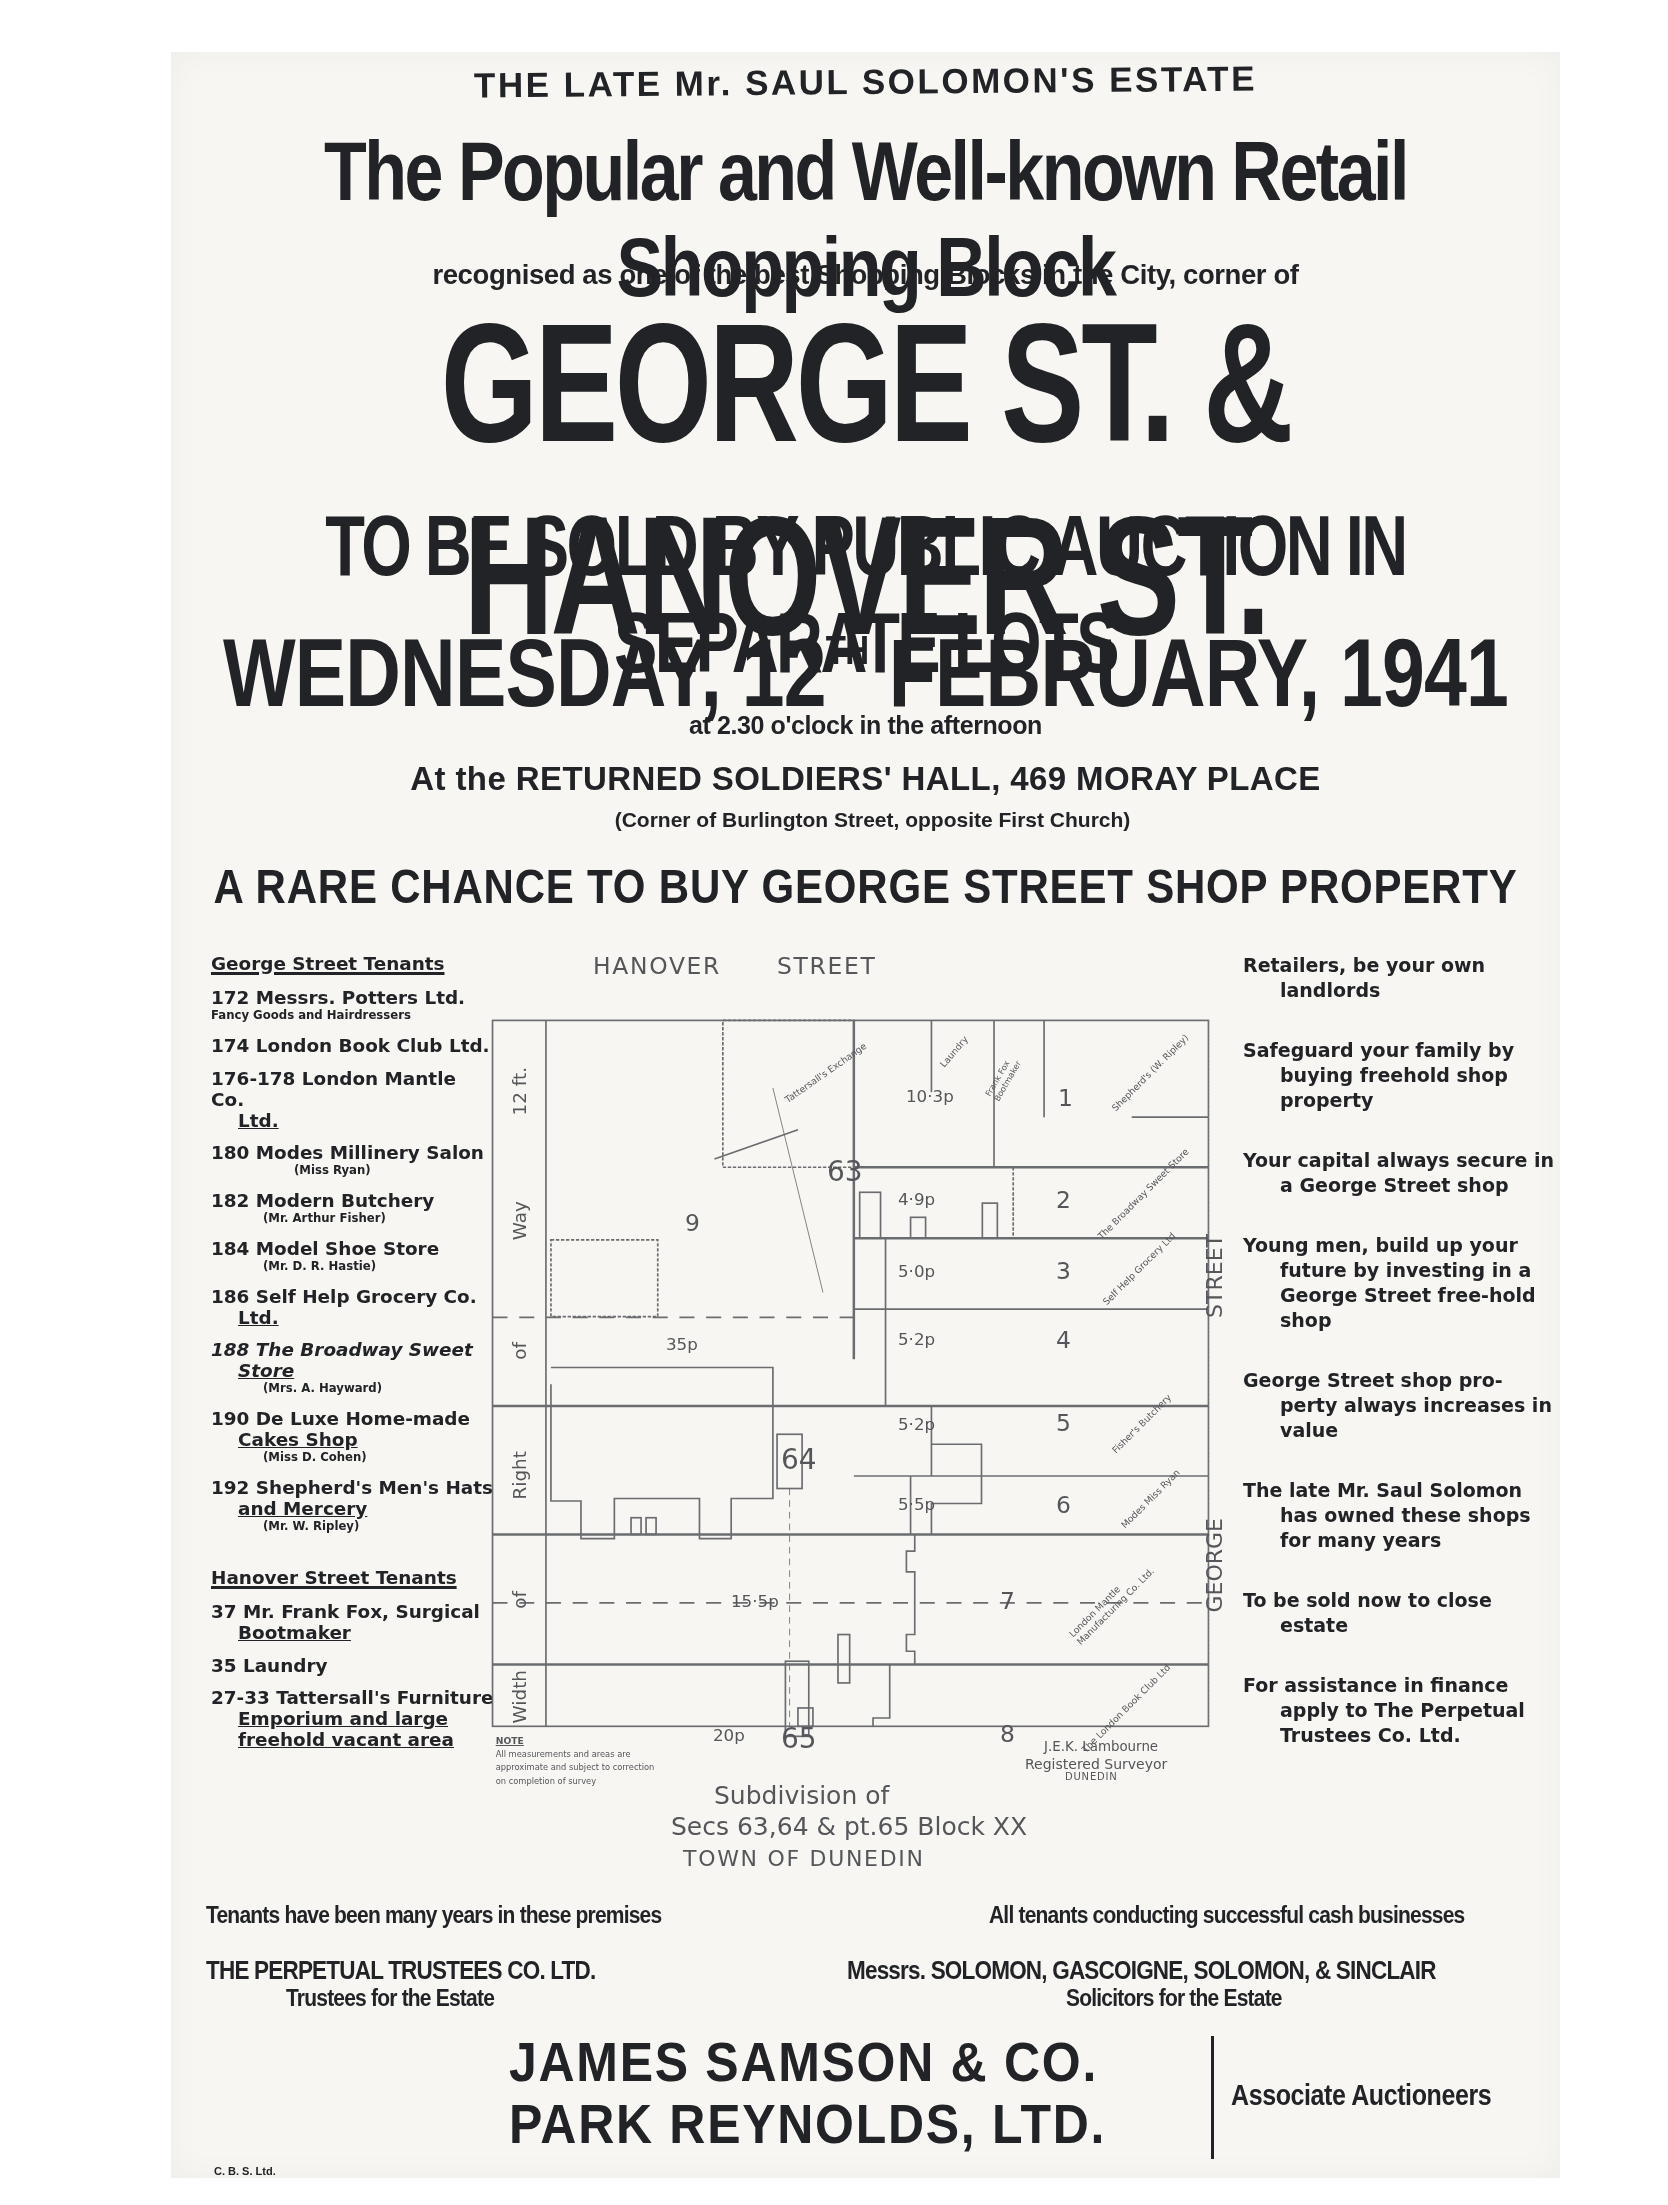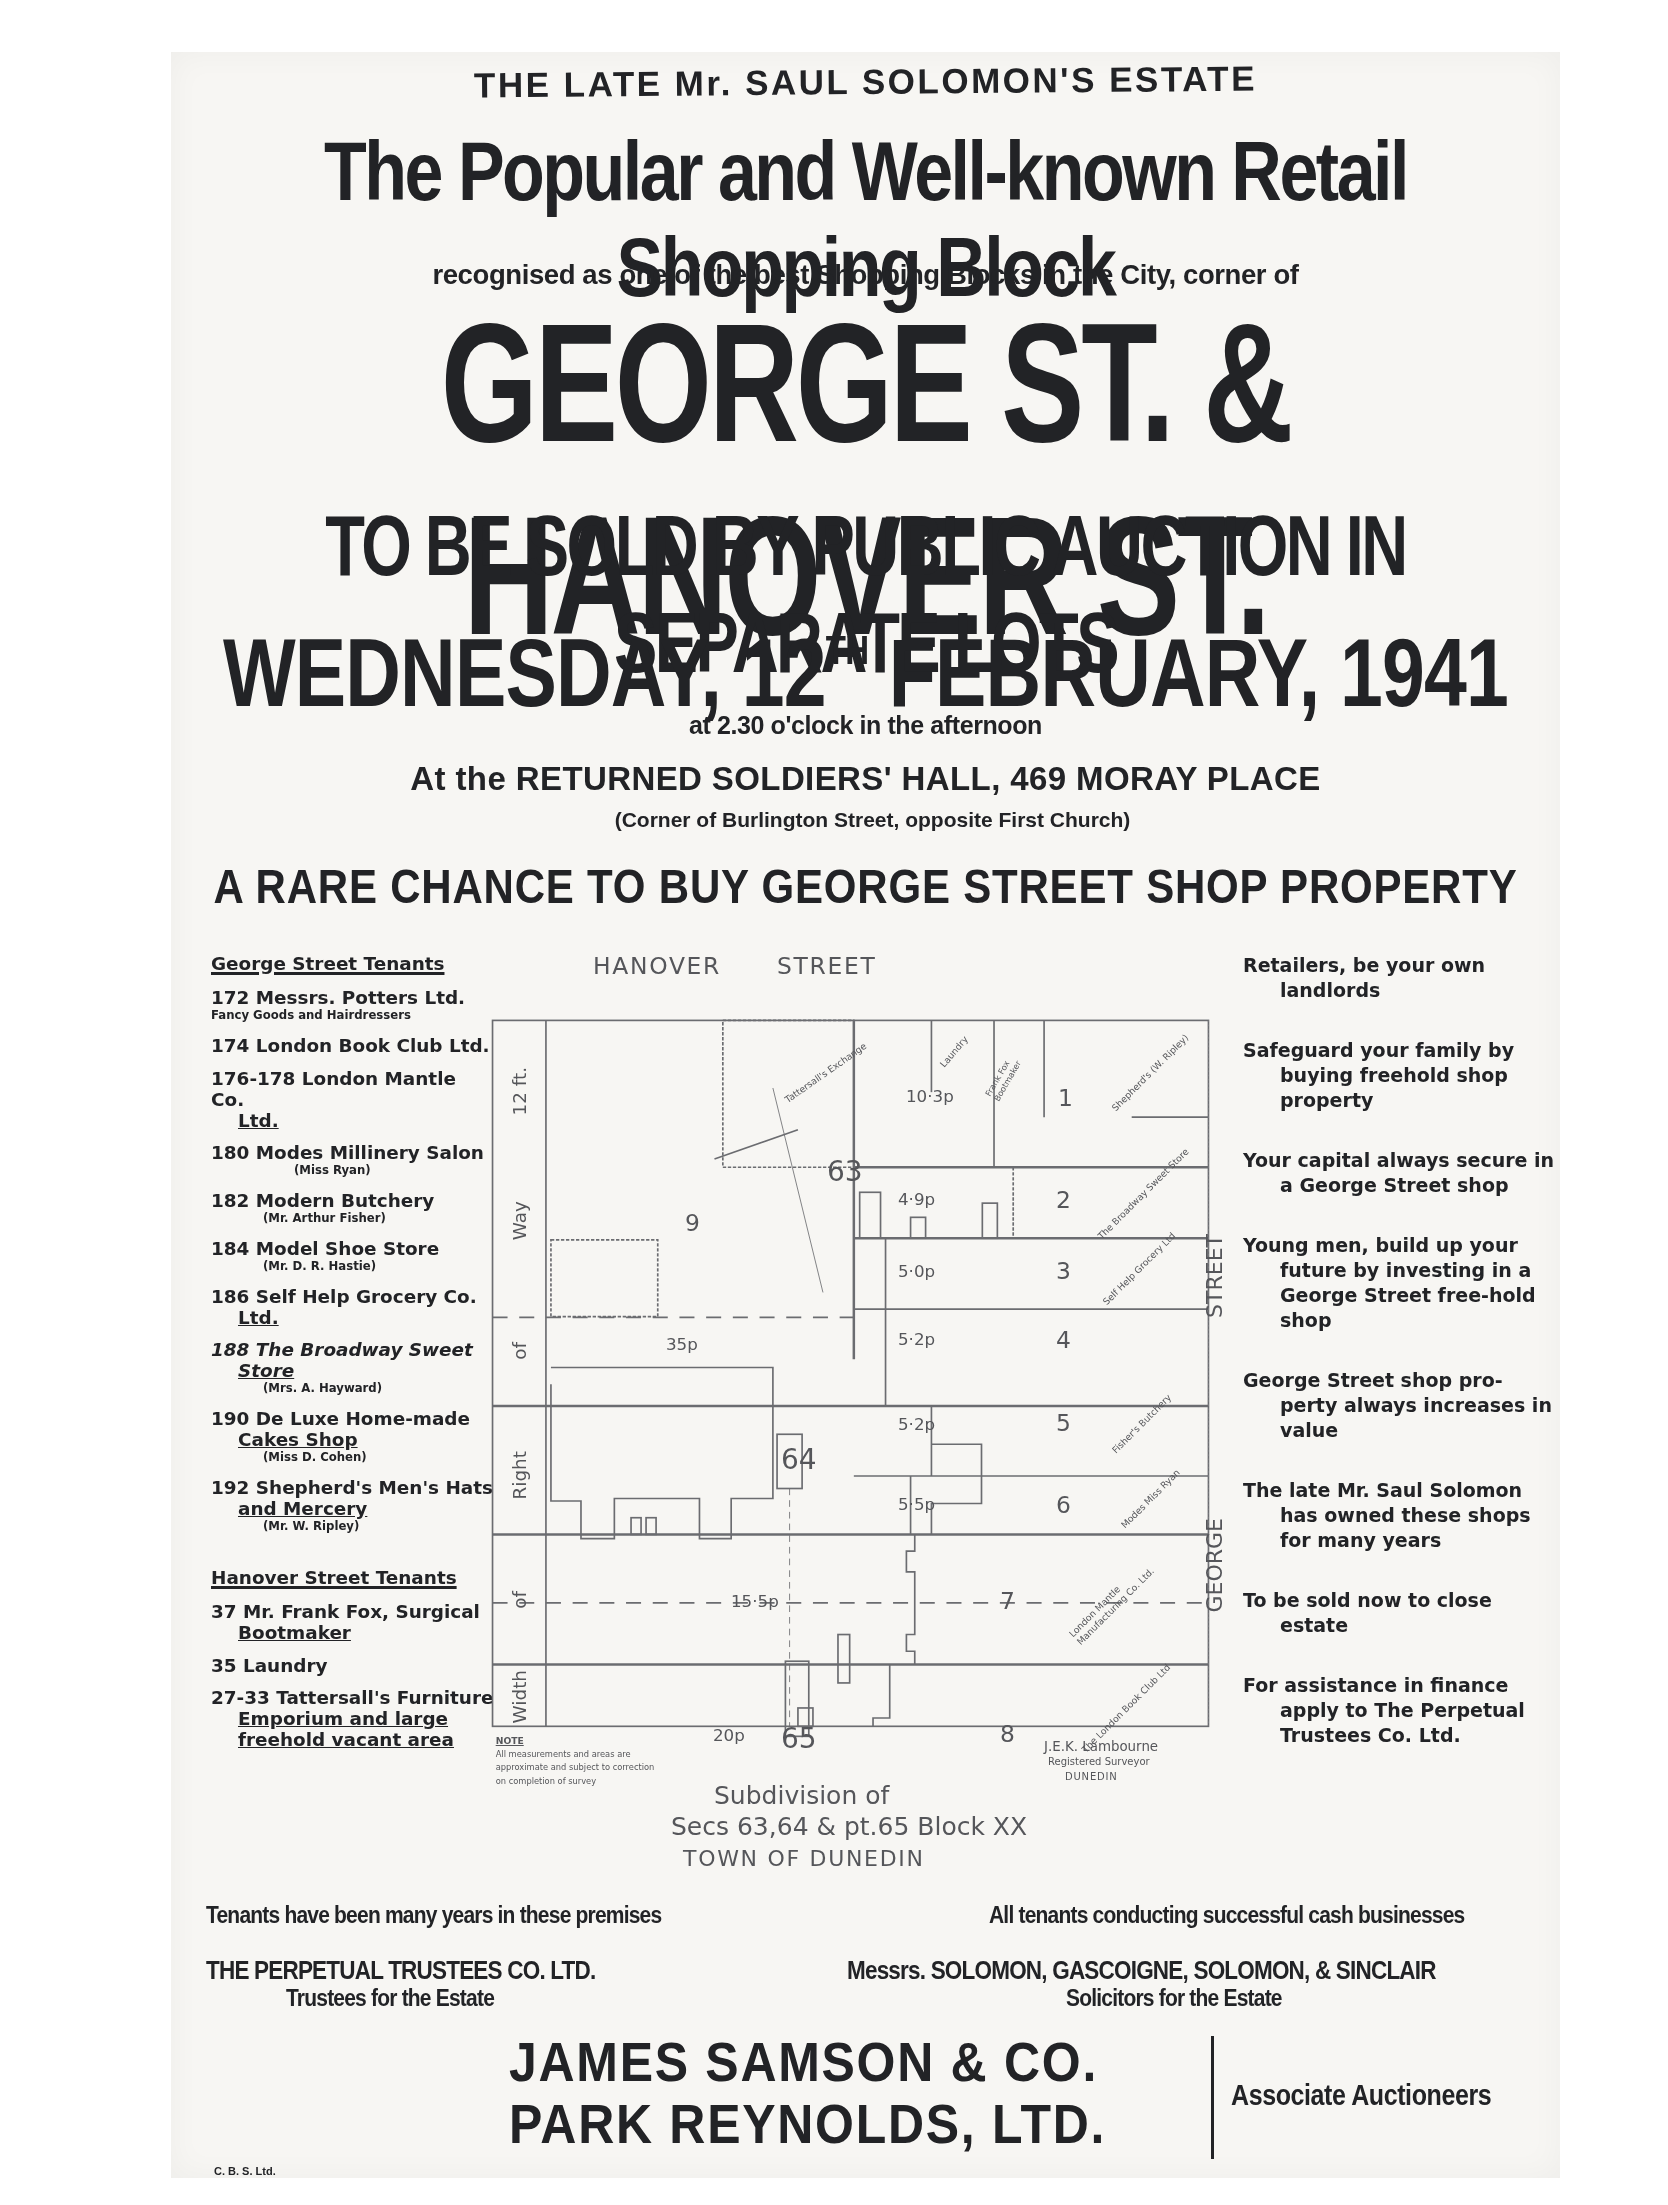--- a/index.html
+++ b/index.html
@@ -181,21 +181,21 @@
     <span class="plan-lbl" style="left:622px;top:526px;font-size:9.2px;transform:rotate(-45deg)">Modes Miss Ryan</span>
     <span class="plan-lbl" style="left:567px;top:617px;font-size:9.2px;transform:rotate(-45deg);width:125px">London Mantle Manufacturing Co. Ltd.</span>
     <span class="plan-lbl" style="left:576px;top:734px;font-size:9.2px;transform:rotate(-45deg);width:125px">The London Book Club Ltd</span>
     <span class="plan-lbl" style="left:288px;top:100px;font-size:9.2px;transform:rotate(-35deg)">Tattersall's Exchange</span>
     <span class="plan-lbl" style="left:446px;top:79px;font-size:9.2px;transform:rotate(-50deg)">Laundry</span>
     <span class="plan-lbl" style="left:486px;top:92px;font-size:8.3px;transform:rotate(-60deg);width:67px">Frank Fox Bootmaker</span>
 
     <span class="plan-lbl" style="left:6.7px;top:768px;font-size:9.2px;font-weight:700;text-decoration:underline">NOTE</span>
     <span class="plan-lbl" style="left:6.7px;top:781px;font-size:8.3px;width:167px;line-height:13.4px">All measurements and areas are approximate and subject to correction on completion of survey</span>
     <span class="plan-lbl" style="left:555px;top:772px;font-size:13.4px">J.E.K. Lambourne</span>
-    <span class="plan-lbl" style="left:559px;top:789px;font-size:10px">Registered Surveyor</span>
+    <span class="plan-lbl" style="left:536px;top:789px;font-size:14px">Registered Surveyor</span>
     <span class="plan-lbl" style="left:576px;top:804px;font-size:10px;letter-spacing:0.8px">DUNEDIN</span>
     <span class="plan-lbl" style="left:225px;top:814px;font-size:25px">Subdivision of</span>
     <span class="plan-lbl" style="left:182px;top:845px;font-size:25px">Secs 63,64 &amp; pt.65 Block XX</span>
     <span class="plan-lbl" style="left:194px;top:879px;font-size:22px;letter-spacing:1.7px">TOWN OF DUNEDIN</span>
   </div>
 
   <div class="abs selling">
     <div class="point">Retailers, be your own landlords</div>
     <div class="point">Safeguard your family by buying freehold shop property</div>
     <div class="point">Your capital always secure in a George Street shop</div>

